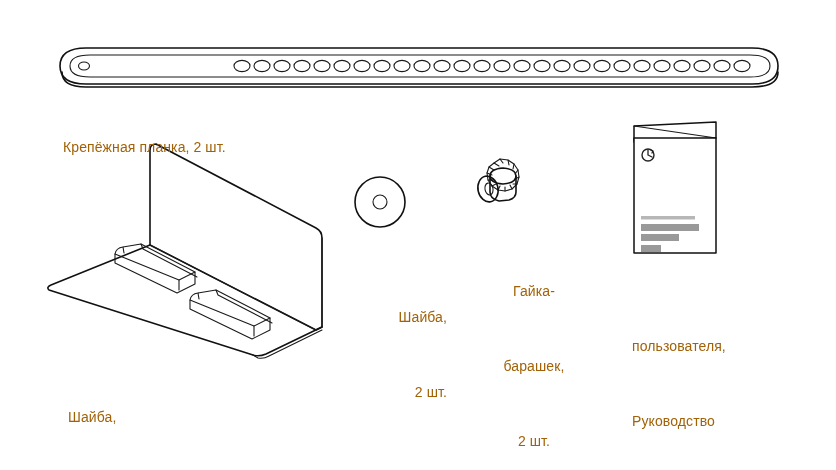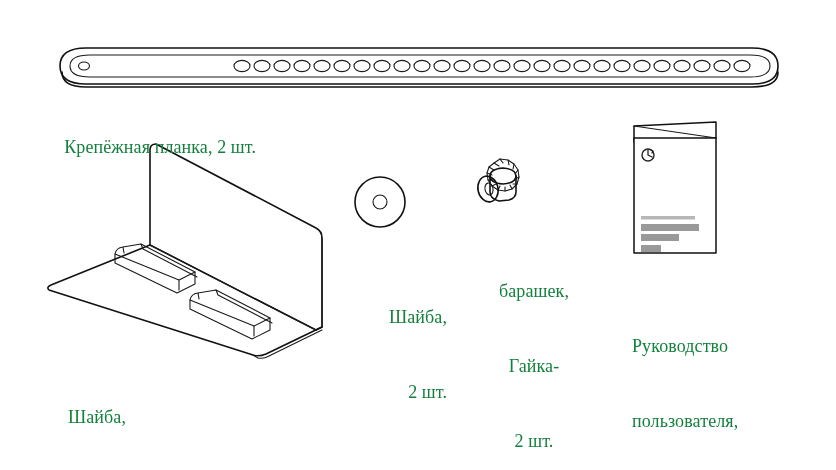--- a/index.html
+++ b/index.html
@@ -17,24 +17,24 @@
   }
   #parts-diagram {
     position: absolute;
     left: 0;
     top: 0;
     width: 836px;
     height: 470px;
   }
   .part-caption {
     position: absolute;
-    font-family: Liberation Serif, serif;
-    font-size: 18px;
+    font-family: Liberation Sans, sans-serif;
+    font-size: 14px;
     line-height: 25px;
-    color: #15803d;
+    color: #a16207;
     white-space: pre;
     letter-spacing: 0.1px;
   }
   .caption-plate {
     left: 55px;
     top: 110px;
     text-align: left;
   }
   .caption-shelf {
     left: 68px;
@@ -202,22 +202,22 @@
   <div>Шайба,</div>
   
 </div>
 
 <div class="part-caption caption-washer">
   <div>Шайба,</div>
   <div>2 шт.</div>
 </div>
 
 <div class="part-caption caption-wingnut">
+  <div>Гайка-</div>
   <div>барашек,</div>
-  <div>Гайка-</div>
   <div>2 шт.</div>
 </div>
 
 <div class="part-caption caption-manual">
+  <div>пользователя,</div>
   <div>Руководство</div>
-  <div>пользователя,</div>
   
 </div>
 
 </body></html>

